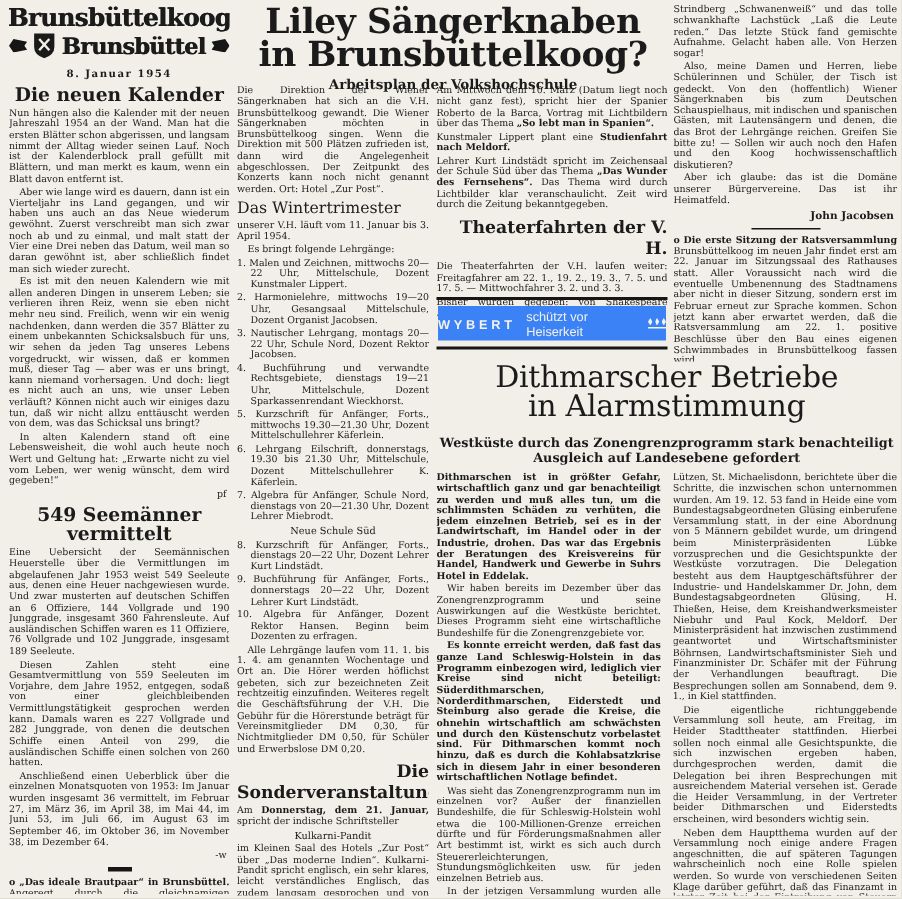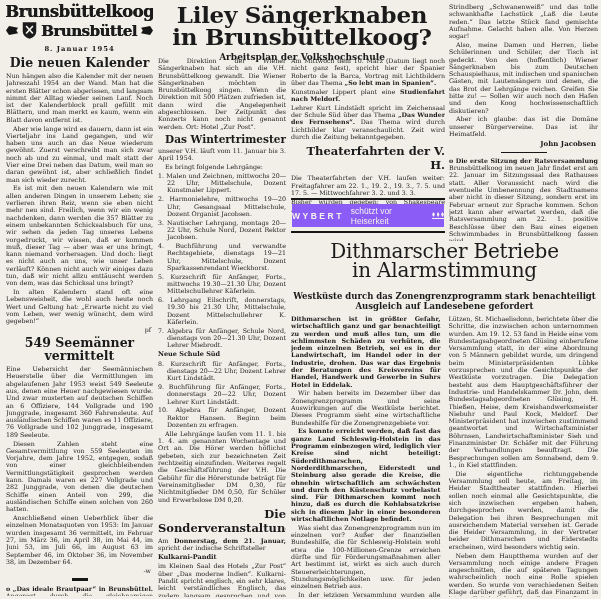--- a/index.html
+++ b/index.html
@@ -33,30 +33,30 @@
   .ribbon{display:inline-block;width:16px;height:7px;background:#161616;
     clip-path:polygon(0 50%,25% 0,100% 20%,85% 50%,100% 80%,25% 100%);}
   .ribbon.flip{transform:scaleX(-1);}
   .ribbon.big{width:20px;height:9px;}
   .shield{display:inline-block;width:15px;height:19px;}
   .dateline{font-size:6.8px;font-weight:bold;text-align:center;letter-spacing:1px;margin:5px 0 2px 0;}
   
   .h-art{font-size:12.5px;font-weight:bold;text-align:center;margin:3px 0 3px 0;line-height:13px;}
   .h-feature{font-size:23px;font-weight:bold;line-height:22px;margin:2px 0 0 0;letter-spacing:-0.3px;}
   .h-sub{font-size:9px;font-weight:bold;margin:4px 0 2px 0;}
-  .h-mid{font-size:10.5px;font-weight:bold;text-align:right;margin:3px 0 2px 0;}
+  .h-mid{font-size:10.5px;font-weight:normal;text-align:left;margin:3px 0 2px 0;}
   .h-mid2{font-size:11.5px;font-weight:bold;text-align:right;margin:4px 0 2px 0;}
-  .h-small{font-size:6.5px;font-weight:bold;margin:1.5px 0;}
+  .h-small{font-size:6.5px;font-weight:normal;text-align:center;margin:1.5px 0;}
   .h-dith{font-size:20px;font-weight:normal;text-align:center;line-height:19px;margin:0;letter-spacing:-0.2px;}
   .dith-sub{font-size:8.5px;font-weight:bold;text-align:center;line-height:9.5px;margin:12px 0 4px 0;}
   
   .divider{width:46px;border-top:1px solid #161616;margin:4px auto;}
   .divider.thick{width:16px;border-top:3px solid #161616;}
   .rule{border-top:2px solid #161616;margin:4px 0;}
-  .ad{background:#8b5cf6;color:#f4f2ea;height:23px;margin:2px 1px;display:flex;align-items:center;
+  .ad{background:#3b82f6;color:#f4f2ea;height:23px;margin:2px 1px;display:flex;align-items:center;
       justify-content:center;gap:7px;font-family:"Liberation Sans",sans-serif;}
   .ad .brand{font-weight:bold;font-size:8.5px;letter-spacing:2.5px;}
   .ad .slogan{font-size:8.5px;}
   .ad .pastilles{display:inline-flex;gap:1.5px;border-bottom:1.5px solid #f4f2ea;padding-bottom:1px;}
   .ad .pastilles i{width:3px;height:5px;background:#f4f2ea;display:inline-block;
       clip-path:polygon(50% 0,100% 50%,50% 100%,0 50%);}
   
   .dith-cols{display:flex;gap:8px;}
   .dith-cols .dc{width:150px;height:296px;overflow:hidden;}
 </style>

